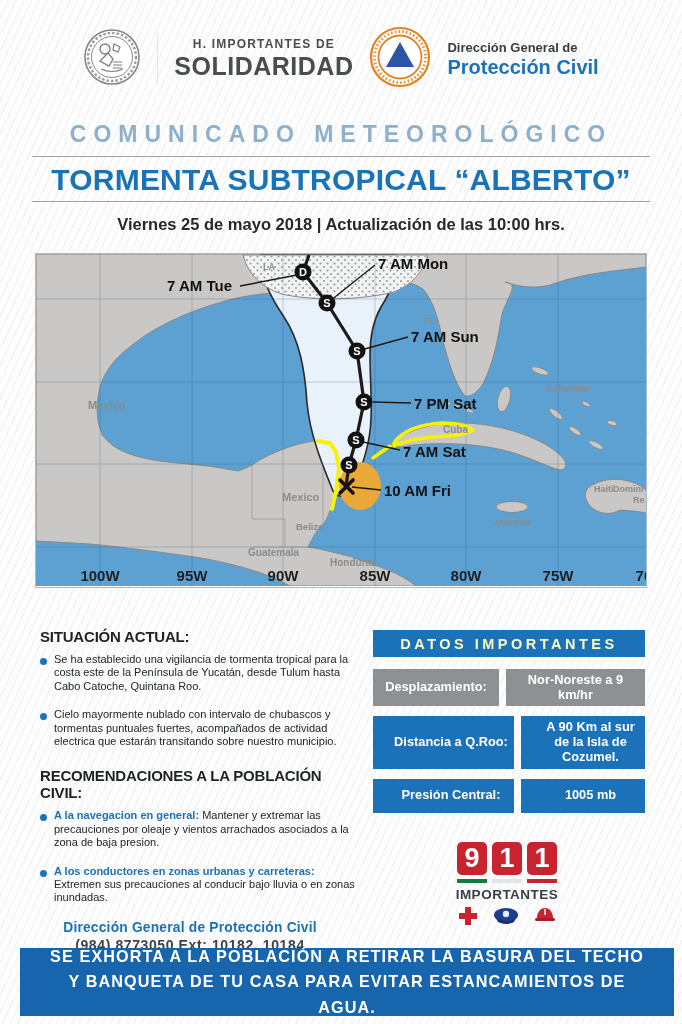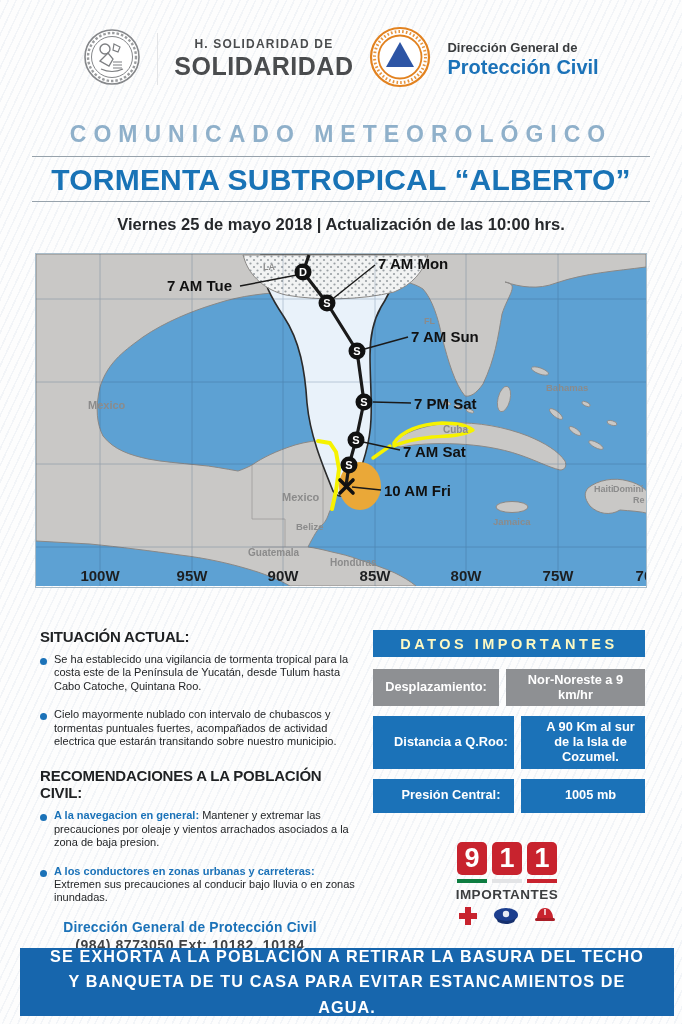--- a/index.html
+++ b/index.html
@@ -84,21 +84,21 @@
         <circle cx="29" cy="29" r="20.5" fill="none" stroke="#85878a" stroke-width="1"></circle>
         <circle cx="22" cy="21" r="5" fill="none" stroke="#7d7f82" stroke-width="1.4"></circle>
         <path d="M31 16 l6 3 -2 5 -5 -2 Z" fill="none" stroke="#7d7f82" stroke-width="1.2"></path>
         <path d="M17 33 l8 -8 5 6 -4 7 Z" fill="none" stroke="#7d7f82" stroke-width="1.3"></path>
         <path d="M30 34 h9 M30 37 h9 M30 40 h9" stroke="#7d7f82" stroke-width="1.1"></path>
         <path d="M18 41 q11 5 22 0" fill="none" stroke="#7d7f82" stroke-width="1.2"></path>
       </svg>
     </span>
     <div class="hdr-divider"></div>
     <div class="muni-text">
-      <div class="muni-line1">H. SOLIDARIDAD DE</div>
+      <div class="muni-line1">H. IMPORTANTES DE</div>
       <div class="muni-line2">SOLIDARIDAD</div>
     </div>
     <span>
       <svg width="62" height="62" viewBox="0 0 62 62">
         <circle cx="31" cy="31" r="29" fill="#fff" stroke="#e2821f" stroke-width="2.2"></circle>
         <circle cx="31" cy="31" r="25.5" fill="none" stroke="#e2821f" stroke-width="3" stroke-dasharray="1.6 2.2" opacity="0.85"></circle>
         <circle cx="31" cy="31" r="21.5" fill="#fff" stroke="#e2821f" stroke-width="1.8"></circle>
         <polygon points="31,16 45,41 17,41" fill="#2d55a5"></polygon>
       </svg>
     </span>

